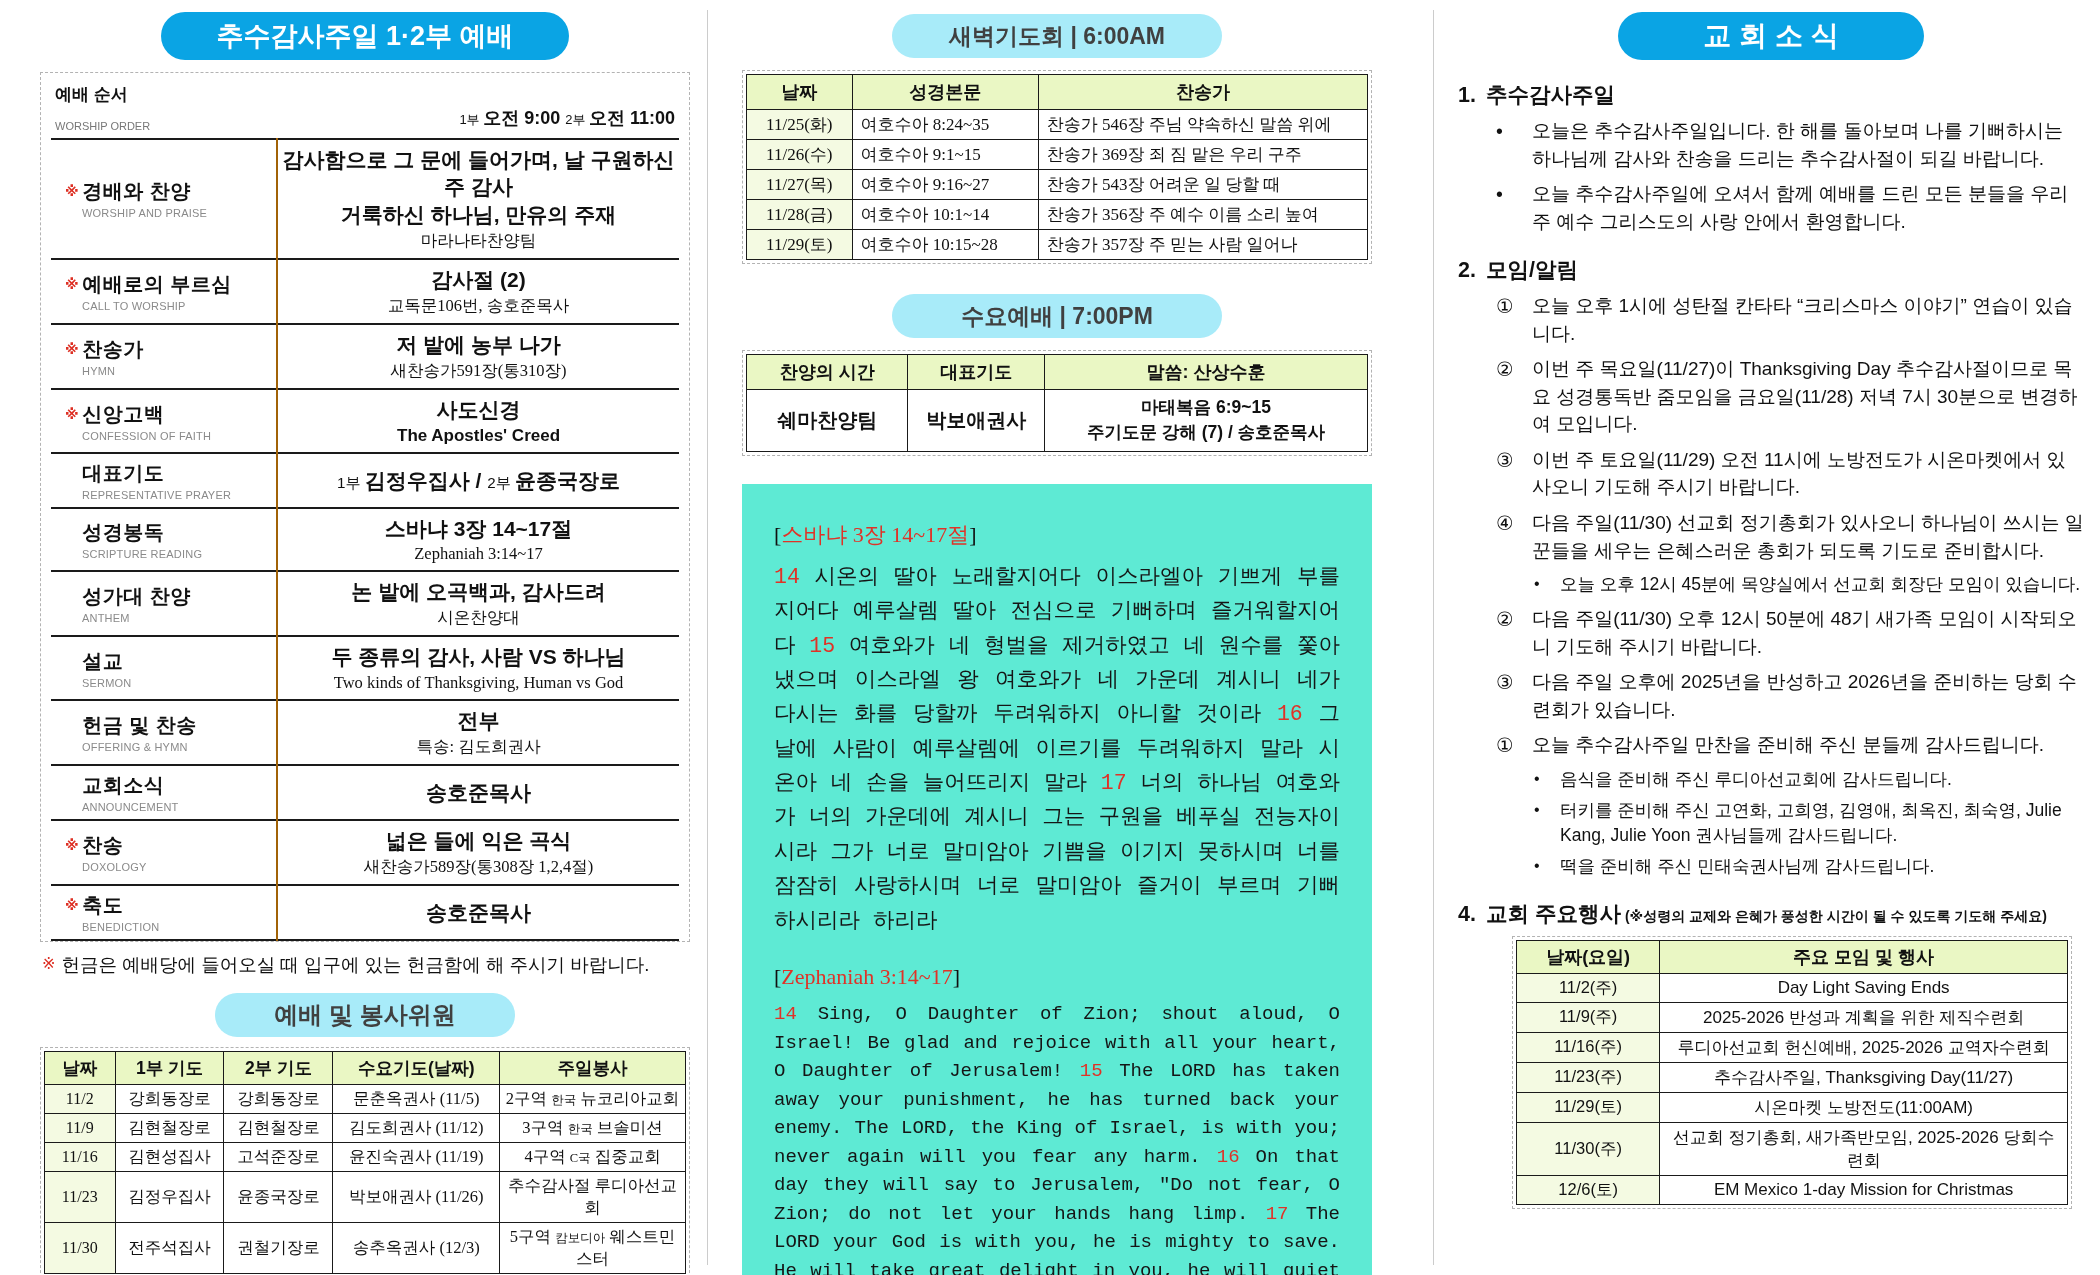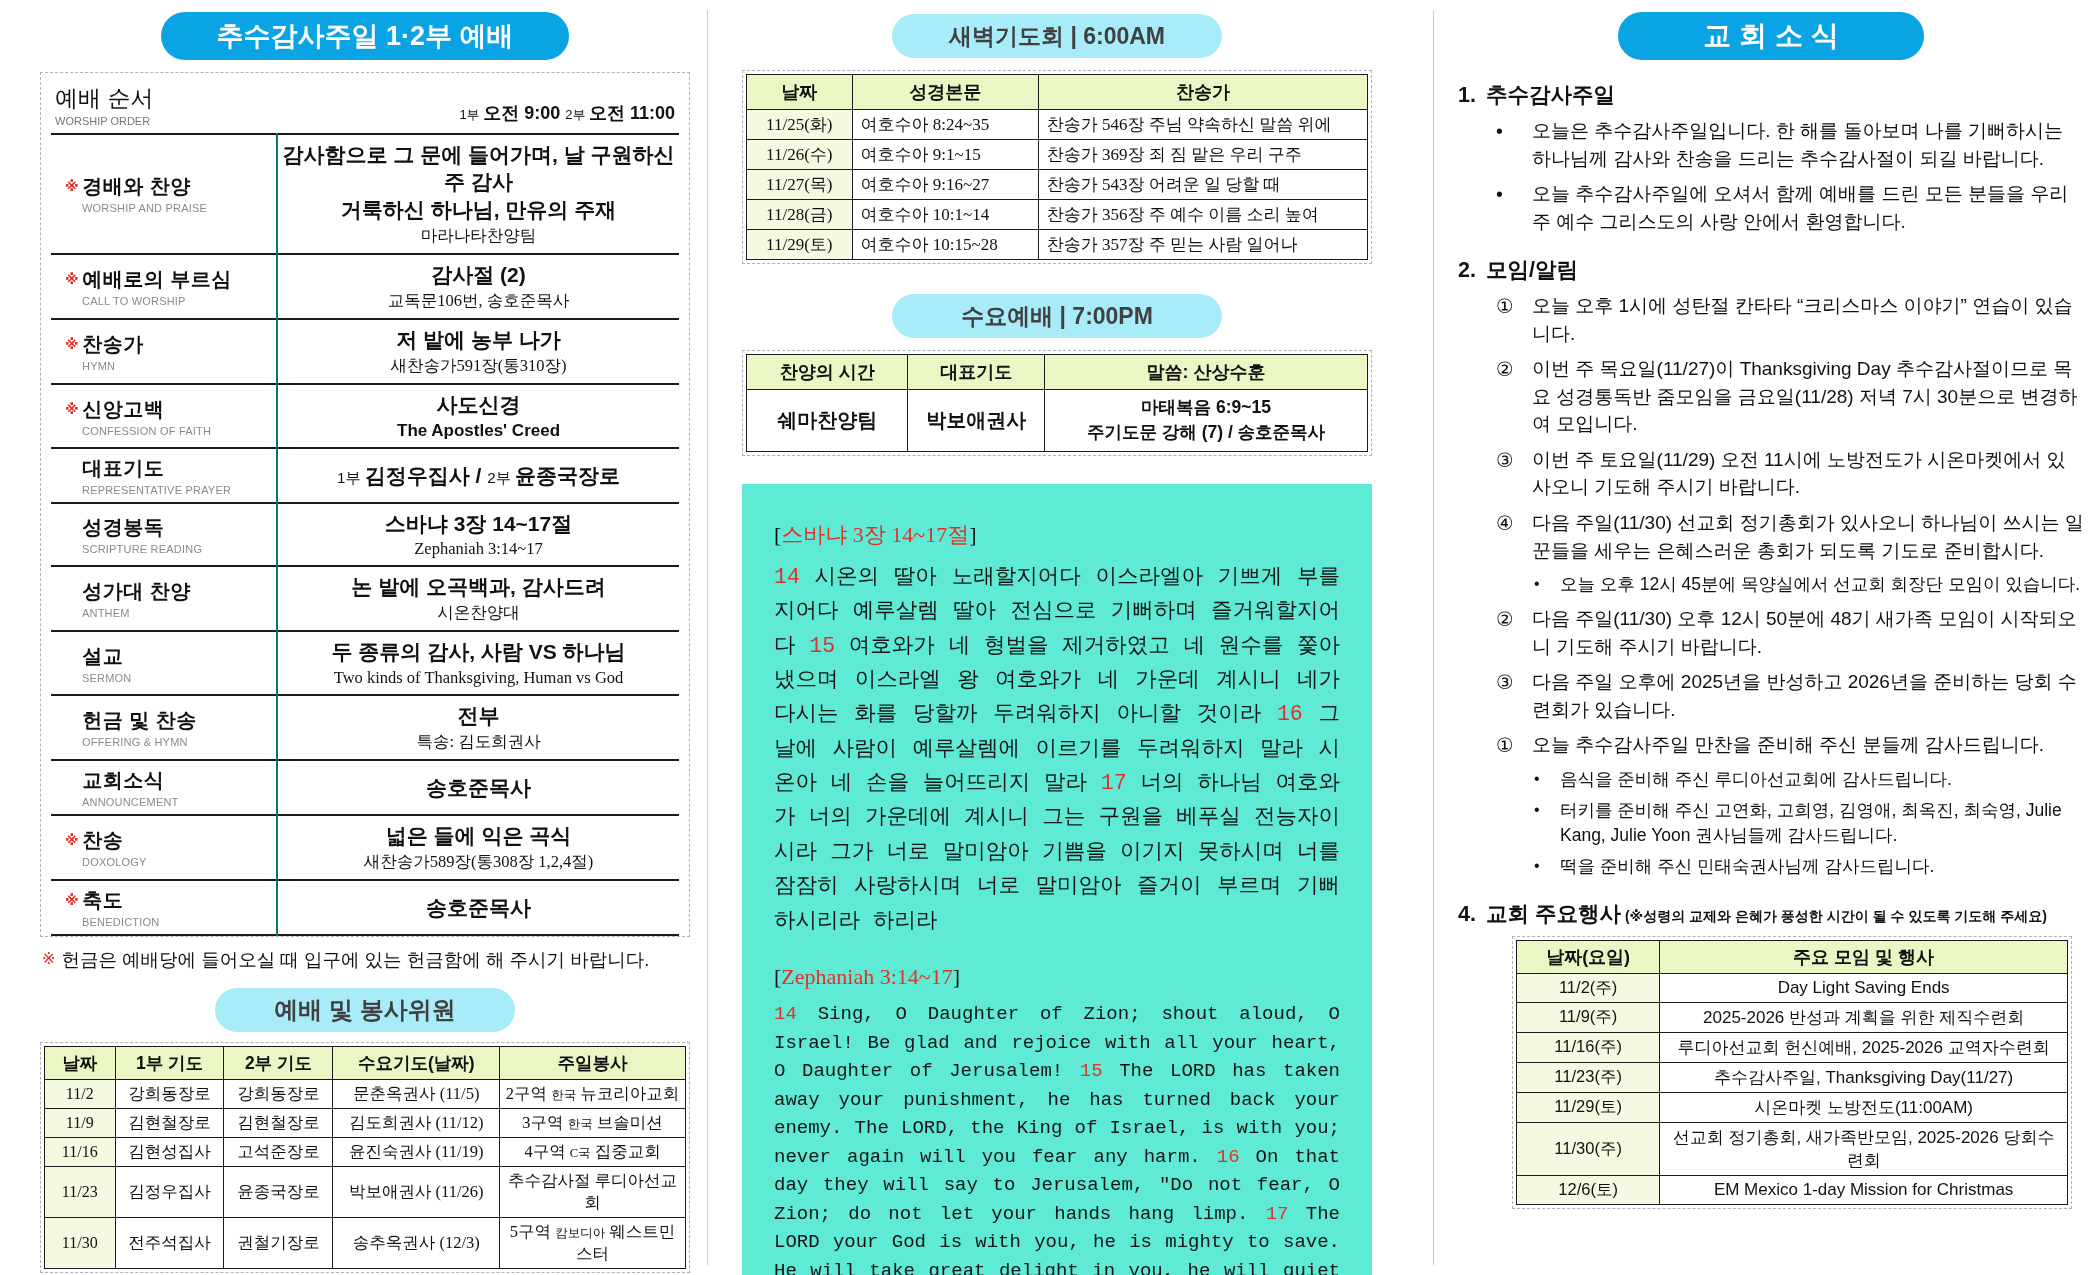--- a/index.html
+++ b/index.html
@@ -25,26 +25,26 @@
   #committee-title{width:300px;font-size:24px;margin:16px auto 10px}
   #wed-title{margin-top:30px}
   .pill-time{font-weight:bold}
 
   .dashed{border:1px dashed #b3b3b3}
   .pad{padding:3px}
 
   
   #worship-wrap{padding:8px 10px 0}
   .wo-header{display:flex;justify-content:space-between;align-items:flex-end;padding:2px 4px 6px}
-  .wo-left .ko{font-weight:normal;font-size:23px}
-  .wo-left .en{font-size:11px;color:#777;margin-top:1px}
+  .wo-left .ko{font-weight:bold;font-size:17px}
+  .wo-left .en{font-size:11px;color:#777;margin-top:14px}
   .wo-times{font-size:18px;font-weight:bold;padding-bottom:2px}
   table.wt{width:100%;border-collapse:collapse;border-bottom:2px solid #1a1a1a;margin-bottom:0}
   .wt td{border-top:2px solid #1a1a1a;vertical-align:middle;padding:6px 4px}
-  td.wl{width:36%;border-right:2px solid #0f766e;padding-left:14px}
+  td.wl{width:36%;border-right:2px solid #a16207;padding-left:14px}
   .wl-ko{font-size:20px;font-weight:bold;letter-spacing:0.5px}
   .star{color:#dd2f23;font-size:14px;margin-right:3px;vertical-align:2px}
   .star.hide{visibility:hidden}
   .wl-en{font-size:11px;color:#8a8a8a;margin-top:2px;margin-left:17px;letter-spacing:0.2px}
   td.wc{text-align:center}
   .wc-line{font-size:21px;font-weight:bold;line-height:1.3}
   .wc-sub{font-family:"Liberation Serif","DejaVu Serif",serif;font-size:16.5px;margin-top:2px}
   .wc-sub.bold{font-family:"Liberation Sans","DejaVu Sans",sans-serif;font-weight:bold;font-size:17px}
   .sm{font-size:0.72em;font-weight:normal}
 

